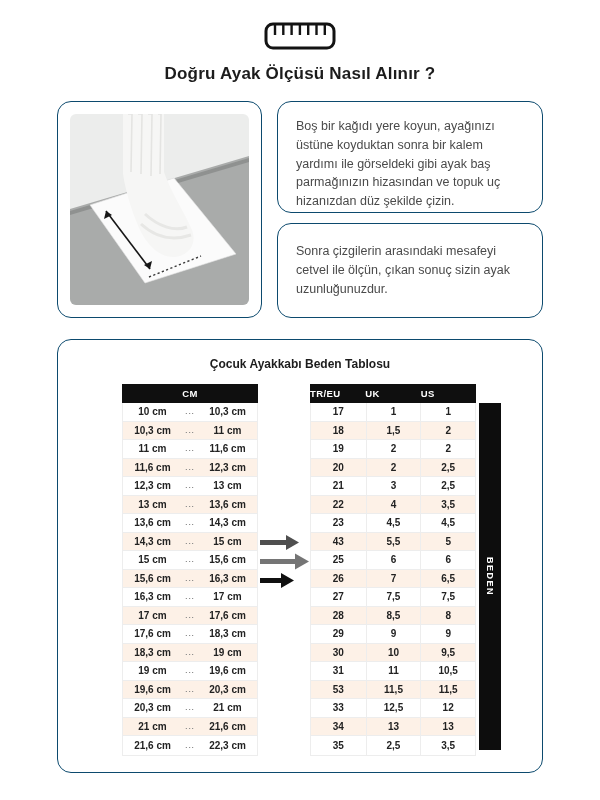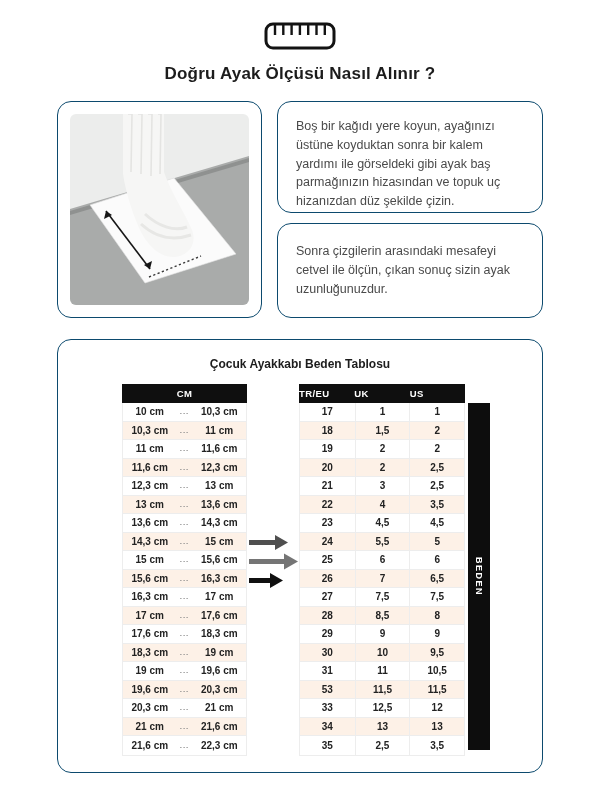--- a/index.html
+++ b/index.html
@@ -19,21 +19,21 @@
   .step-2 { height:95px; display:flex; align-items:center; }
 
   .table-card { margin:21px 57px 0; height:434px; }
   .table-title { text-align:center; font-size:12px; font-weight:700; padding-top:17px; }
   .tables-wrap { display:flex; align-items:flex-start; padding-left:64px; margin-top:13px; }
 
   .thead { height:19px; background:var(--hdr,#0f0f0f); color:#fff; font-size:9.5px;
     font-weight:700; display:flex; align-items:center; letter-spacing:.4px; }
   .thead.single { justify-content:center; }
 
-  .cm-table { width:125px; flex:none; }
+  .cm-table { width:136px; flex:none; }
   .cm-body { border:1px solid #ededed; border-top:none; }
   .cm-row { display:flex; align-items:center; height:18.5px; border-bottom:1px solid #ededed; font-size:10px; font-weight:700; color:#222; }
   .cm-row:last-child { border-bottom:none; }
   .cm-row.alt { background:var(--alt,#fdf1e7); }
   .cm-row .cv { flex:1; text-align:center; }
   .cm-row .dots { width:16px; text-align:center; color:#8a8a8a; font-size:8px; letter-spacing:1px; }
 
   .arrows-col { width:52px; flex:none; margin-top:148px; display:flex; justify-content:center; }
 
   .size-table { width:166px; flex:none; }
@@ -249,21 +249,21 @@
             <span>22</span>
             <span>4</span>
             <span>3,5</span>
           </div>
           <div class="size-row">
             <span>23</span>
             <span>4,5</span>
             <span>4,5</span>
           </div>
           <div class="size-row alt">
-            <span>24</span>
+            <span>43</span>
             <span>5,5</span>
             <span>5</span>
           </div>
           <div class="size-row">
             <span>25</span>
             <span>6</span>
             <span>6</span>
           </div>
           <div class="size-row alt">
             <span>26</span>

